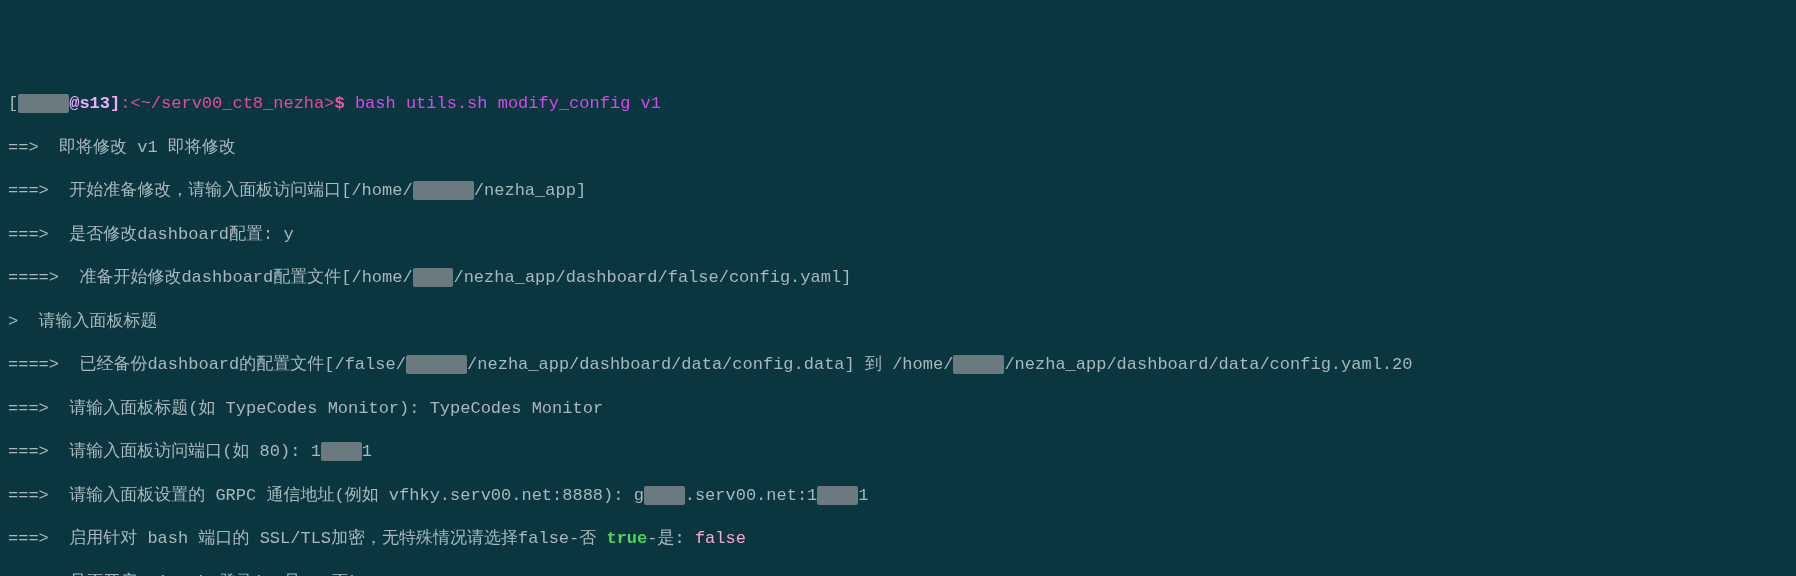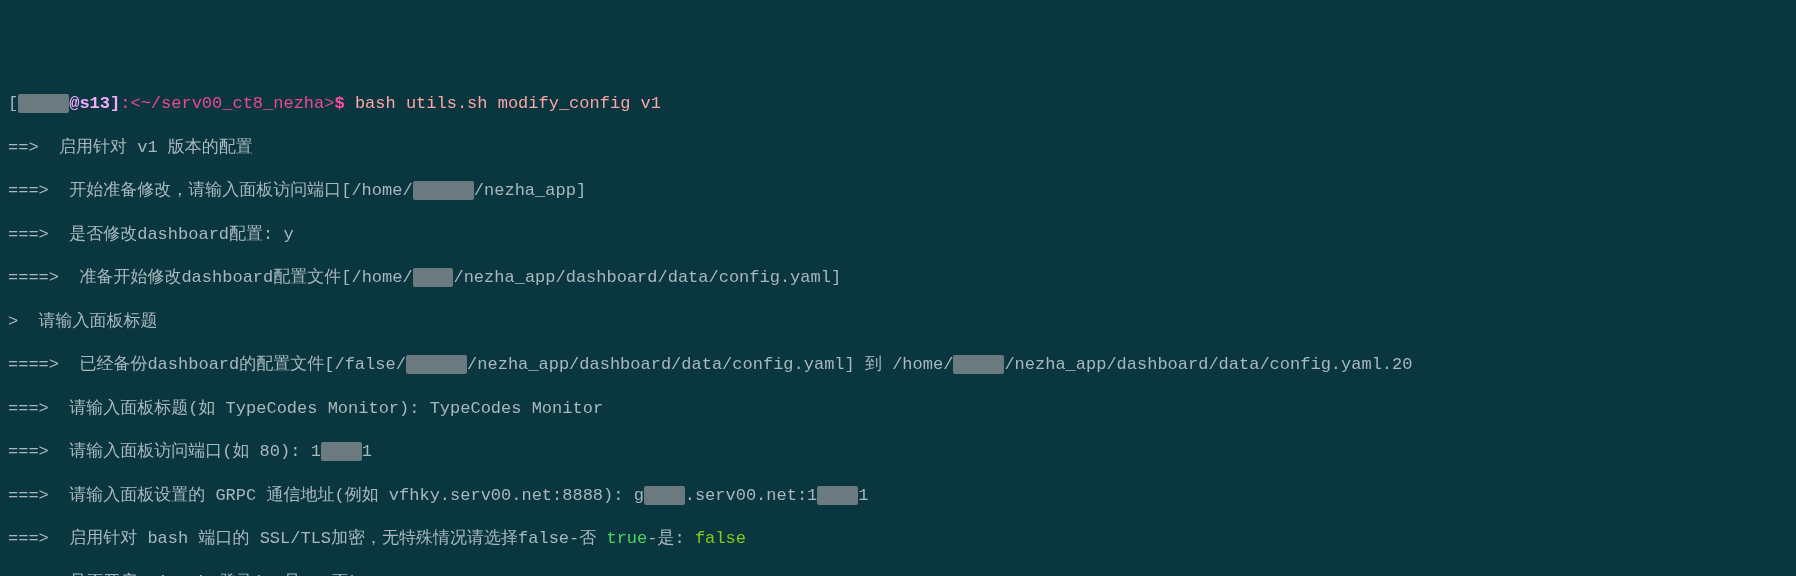--- a/index.html
+++ b/index.html
@@ -19,46 +19,46 @@
       width: 1796px;
       height: 576px;
     }
     .line {
       display: block;
     }
     .bracket { color: #a8b8bc; }
     .user-host { color: #f0abfc; font-weight: bold; }
     .path { color: #ec4899; }
     .dollar { color: #ff4da6; font-weight: bold; }
-    .cmd { color: #fca5a5; text-align: right; }
+    .cmd { color: #d946ef; text-align: right; }
     .arrow2 { color: #a8b8bc; }
     .arrow3 { color: #a8b8bc; }
     .arrow4 { color: #a8b8bc; }
     .chev { color: #a8b8bc; }
-    .green { color: #4dd560; font-weight: normal; }
-    .red { color: #84cc16; }
+    .green { color: #4dd560; font-weight: bold; }
+    .red { color: #f9a8d4; }
     .text { color: #a8b8bc; }
     .redact {
       background-color: #6b7a7e;
       color: #6b7a7e;
       border-radius: 2px;
     }
   </style>
 </head>
 <body>
 
 
 
 <div class="line"><span class="bracket">[</span><span class="redact">     </span><span class="user-host">@s13]</span><span class="path">:&lt;~/serv00_ct8_nezha&gt;</span><span class="dollar">$</span><span class="cmd"> bash utils.sh modify_config v1</span></div>
-<div class="line"><span class="arrow2">==&gt;  </span><span class="text">启用针对 v1 版本的配置</span></div>
+<div class="line"><span class="arrow2">==&gt;  </span><span class="text">即将修改 v1 即将修改</span></div>
 <div class="line"><span class="arrow3">===&gt;  </span><span class="text">开始准备修改，请输入面板访问端口[/home/</span><span class="redact">      </span><span class="text">/nezha_app]</span></div>
 <div class="line"><span class="arrow3">===&gt;  </span><span class="text">是否修改dashboard配置: y</span></div>
-<div class="line"><span class="arrow4">====&gt;  </span><span class="text">准备开始修改dashboard配置文件[/home/</span><span class="redact">    </span><span class="text">/nezha_app/dashboard/data/config.yaml]</span></div>
+<div class="line"><span class="arrow4">====&gt;  </span><span class="text">准备开始修改dashboard配置文件[/home/</span><span class="redact">    </span><span class="text">/nezha_app/dashboard/false/config.yaml]</span></div>
 <div class="line"><span class="chev">&gt;  </span><span class="text">请输入面板标题</span></div>
-<div class="line"><span class="arrow4">====&gt;  </span><span class="text">已经备份dashboard的配置文件[/false/</span><span class="redact">      </span><span class="text">/nezha_app/dashboard/data/config.yaml] 到 /home/</span><span class="redact">     </span><span class="text">/nezha_app/dashboard/data/config.yaml.20</span></div>
+<div class="line"><span class="arrow4">====&gt;  </span><span class="text">已经备份dashboard的配置文件[/false/</span><span class="redact">      </span><span class="text">/nezha_app/dashboard/data/config.data] 到 /home/</span><span class="redact">     </span><span class="text">/nezha_app/dashboard/data/config.yaml.20</span></div>
 <div class="line"><span class="arrow3">===&gt;  </span><span class="text">请输入面板标题(如 TypeCodes Monitor): TypeCodes Monitor</span></div>
 <div class="line"><span class="arrow3">===&gt;  </span><span class="text">请输入面板访问端口(如 80): 1</span><span class="redact">    </span><span class="text">1</span></div>
 <div class="line"><span class="arrow3">===&gt;  </span><span class="text">请输入面板设置的 GRPC 通信地址(例如 vfhky.serv00.net:8888): g</span><span class="redact">    </span><span class="text">.serv00.net:1</span><span class="redact">    </span><span class="text">1</span></div>
 <div class="line"><span class="arrow3">===&gt;  </span><span class="text">启用针对 bash 端口的 SSL/TLS加密，无特殊情况请选择false-否 </span><span class="green">true</span><span class="text">-是: </span><span class="red">false</span></div>
 <div class="line"><span class="arrow3">===&gt;  </span><span class="text">是否开启 GitHub 登录(y-是 n-否): y</span></div>
 
 
 
 
 

